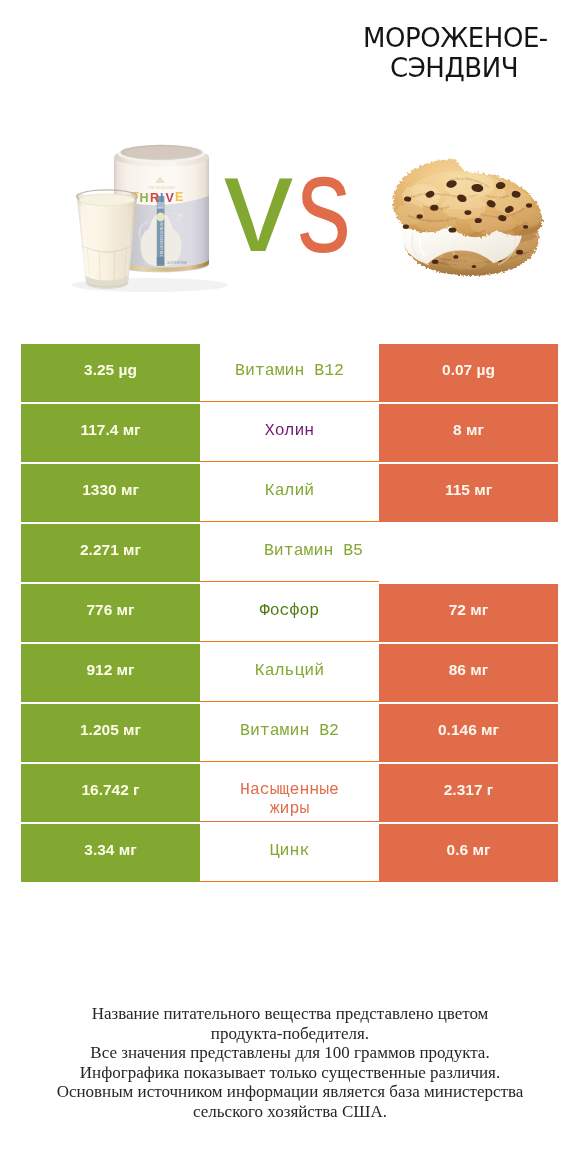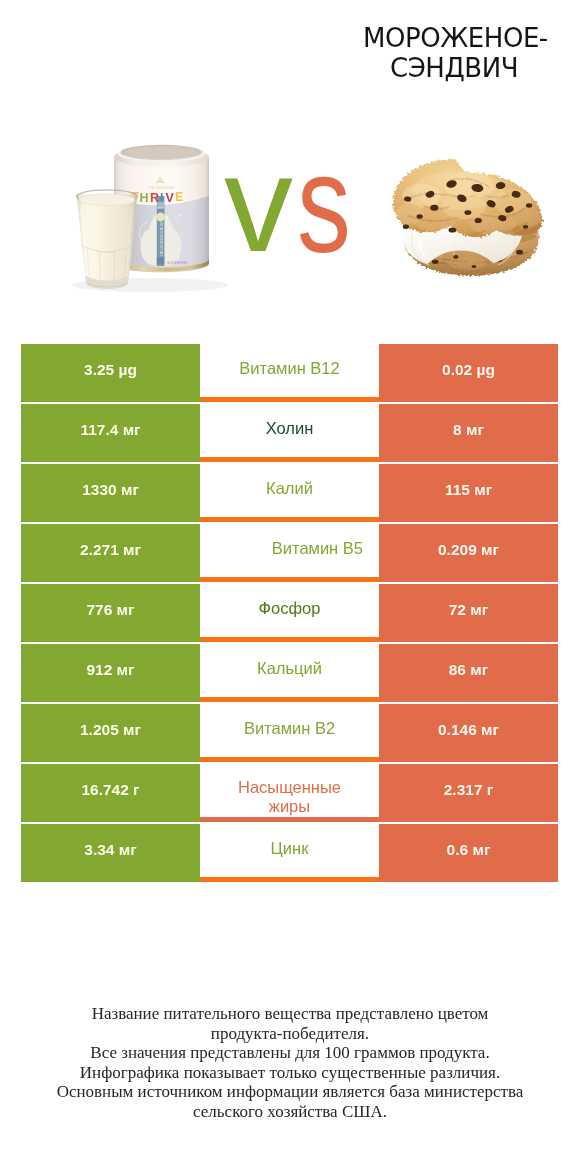--- a/index.html
+++ b/index.html
@@ -33,21 +33,21 @@
   .vss { color:#e06c49; display:inline-block; font-size:139px; line-height:92px; vertical-align:top; transform:scaleX(0.775); transform-origin:left top; position:relative; left:6px; top:-10px; }
 
   
   .table { position:absolute; left:21px; top:344px; width:537px; }
   .row { display:flex; height:58px; margin-bottom:2px; }
   .row:last-child { margin-bottom:0; }
   .cell { width:179px; display:flex; align-items:center; justify-content:center; text-align:center; }
   .cell.left, .cell.right { padding-bottom:6px; }
   .cell.left  { background:#82a832; color:#fdfde8; font-size:15.5px; font-weight:700; }
   .cell.right { background:#e06c49; color:#fdf6ee; font-size:15.5px; font-weight:700; }
-  .cell.mid   { background:#ffffff; font-size:16.5px; font-weight:400; font-family:Liberation Sans, sans-serif; border-bottom:5px solid #f97316; line-height:19px; padding:0 16px; }
+  .cell.mid   { background:#ffffff; font-size:16.5px; font-weight:400; font-family:Liberation Mono, monospace; border-bottom:1px solid #f97316; line-height:19px; padding:0 16px; }
   .cell.mid > span { display:block; position:relative; top:-2px; }
   .cell.mid.two > span { top:6px; }
   .cell.mid.orange { border-bottom-color:#e06c49; }
 
   
   .footer {
     position:absolute; left:0; top:1004px; width:580px;
     text-align:center;
     font-size:17px; line-height:19.6px;
     color:#262626;
@@ -343,42 +343,41 @@
 </svg></div>
 
   <div class="vs"><span class="vsv">v</span><span class="vss">s</span></div>
 
   <div class="table" id="table">
       <div class="row">
         <div class="cell left">3.25 µg</div>
         <div class="cell mid" style="color: rgb(130, 168, 50);">
           <span>Витамин B12</span>
         </div>
-        <div class="cell right">0.02 µg</div>
+        <div class="cell right">0.07 µg</div>
       </div>
       <div class="row">
         <div class="cell left">117.4 мг</div>
-        <div class="cell mid" style="color: #14532d;">
+        <div class="cell mid" style="color: #701a75;">
           <span>Холин</span>
         </div>
         <div class="cell right">8 мг</div>
       </div>
       <div class="row">
         <div class="cell left">1330 мг</div>
         <div class="cell mid" style="color: rgb(130, 168, 50);">
           <span>Калий</span>
         </div>
         <div class="cell right">115 мг</div>
       </div>
       <div class="row">
         <div class="cell left">2.271 мг</div>
         <div class="cell mid" style="color: rgb(130, 168, 50); justify-content: flex-end;">
           <span>Витамин B5</span>
         </div>
-        <div class="cell right">0.209 мг</div>
       </div>
       <div class="row">
         <div class="cell left">776 мг</div>
         <div class="cell mid" style="color: #4d7c0f;">
           <span>Фосфор</span>
         </div>
         <div class="cell right">72 мг</div>
       </div>
       <div class="row">
         <div class="cell left">912 мг</div>

